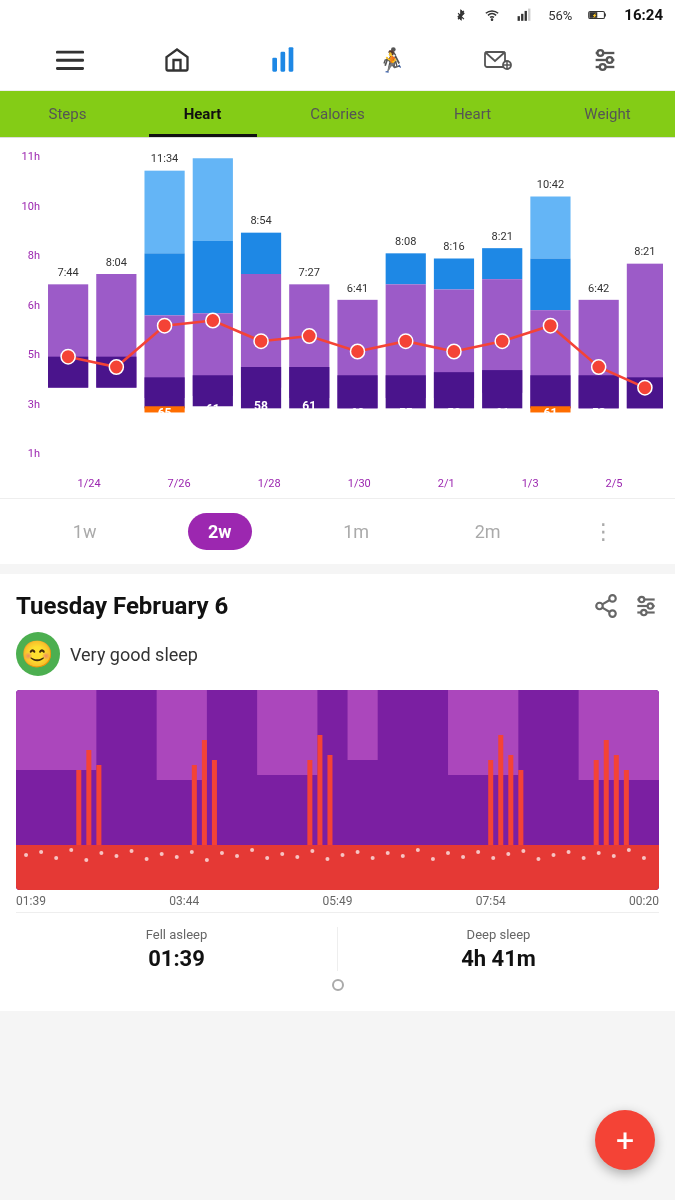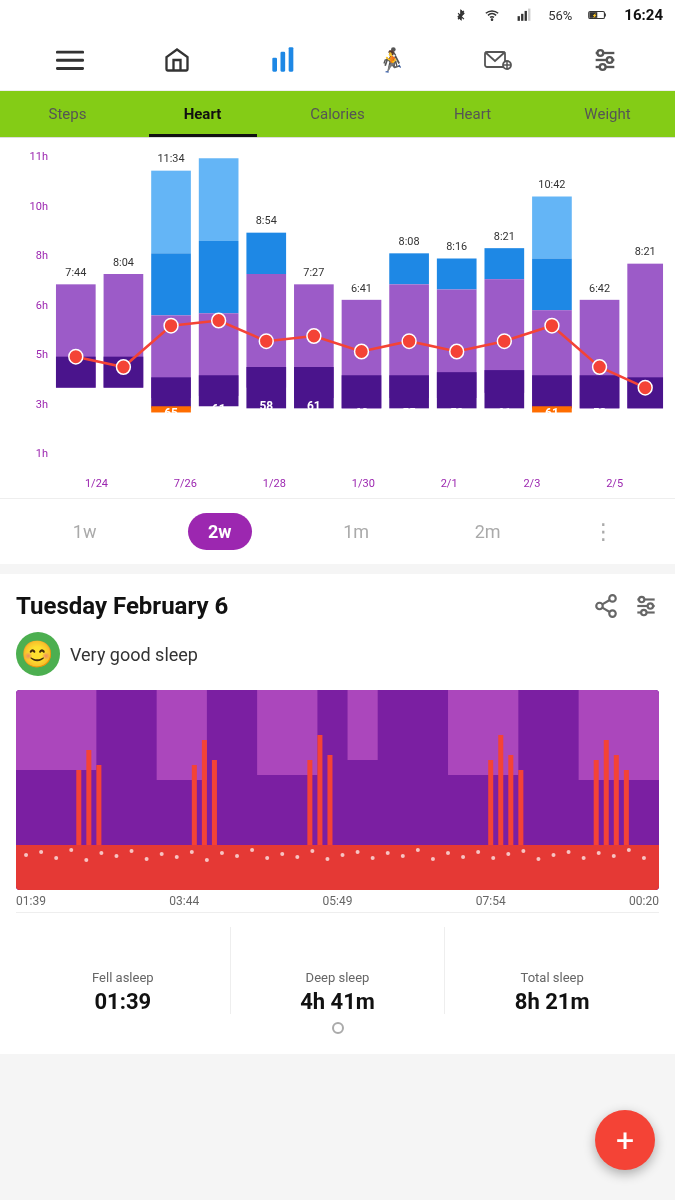--- a/index.html
+++ b/index.html
@@ -67,21 +67,21 @@
       bottom: 0;
       left: 10%;
       width: 80%;
       height: 3px;
       background: #111;
     }
 
     
     .chart-section {
       background: white;
-      padding: 12px 8px 8px 16px;
+      padding: 12px 8px 8px 8px;
     }
 
     .chart-area {
       position: relative;
       width: 100%;
       height: 340px;
     }
 
     .y-labels {
       position: absolute;
@@ -222,21 +222,20 @@
     .stat-item {
       flex: 1;
       text-align: center;
       border-right: 1px solid #eee;
     }
     .stat-item:last-child { border-right: none; }
     .stat-label {
       font-size: 13px;
       color: #666;
       margin-bottom: 4px;
-      margin-top: 43px;
     }
     .stat-value {
       font-size: 22px;
       font-weight: bold;
       color: #111;
     }
 
     
     .fab {
       position: fixed;
@@ -482,21 +481,21 @@
       <circle cx="552" cy="210" r="7" fill="#f44336" stroke="white" stroke-width="1.5"></circle>
       <circle cx="598" cy="230" r="7" fill="#f44336" stroke="white" stroke-width="1.5"></circle>
     </svg>
 
     <div class="x-labels" style="position:absolute;left:36px;right:11px;bottom:0;display:flex;justify-content:space-around;">
       <span class="x-label">1/24</span>
       <span class="x-label">7/26</span>
       <span class="x-label">1/28</span>
       <span class="x-label">1/30</span>
       <span class="x-label">2/1</span>
-      <span class="x-label">2/3</span>
+      <span class="x-label">1/3</span>
       <span class="x-label">2/5</span>
     </div>
   </div>
 </div>
 
 <div class="period-selector">
   <div class="period-btn">1w</div>
   <div class="period-btn active">2w</div>
   <div class="period-btn">1m</div>
   <div class="period-btn">2m</div>
@@ -623,24 +622,20 @@
 
   <div class="stats-row">
     <div class="stat-item">
       <div class="stat-label">Fell asleep</div>
       <div class="stat-value">01:39</div>
     </div>
     <div class="stat-item">
       <div class="stat-label">Deep sleep</div>
       <div class="stat-value">4h 41m</div>
     </div>
-    <div class="stat-item">
-      <div class="stat-label">Total sleep</div>
-      <div class="stat-value">8h 21m</div>
-    </div>
   </div>
 
   <div class="circle-indicator"></div>
   <div style="height:20px;background:white;"></div>
 </div>
 
 <div class="fab">
   <span>+</span>
 </div>
 

